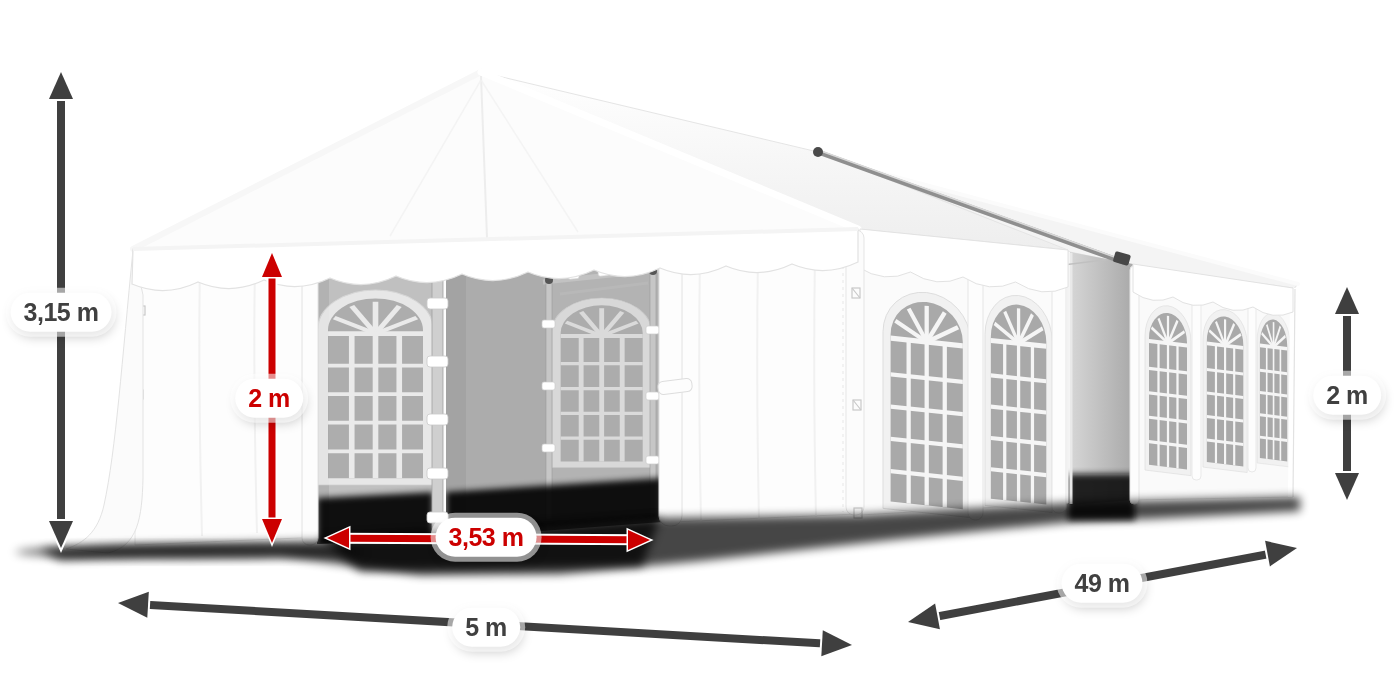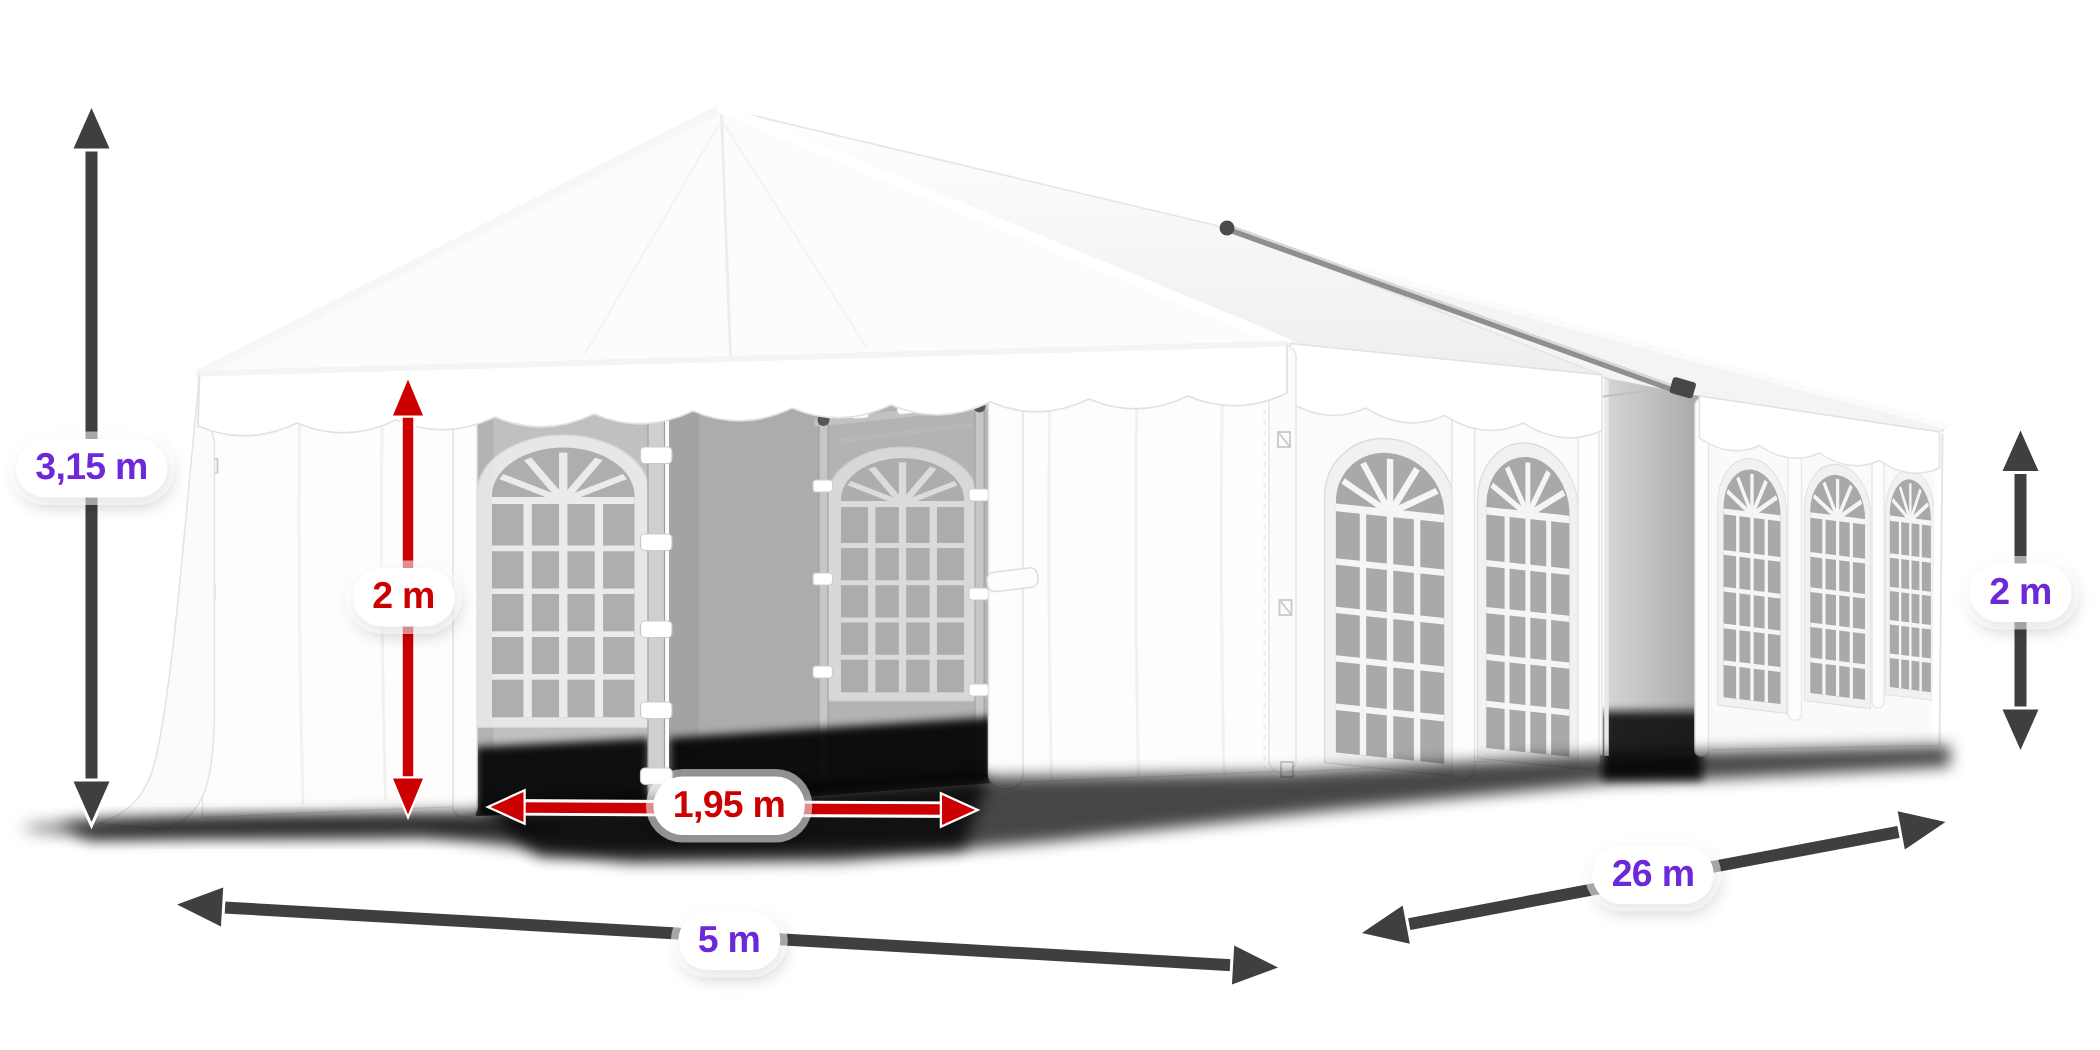--- a/index.html
+++ b/index.html
@@ -1,21 +1,21 @@
 <!DOCTYPE html>
 <html><head>
 <meta charset="utf-8">
 <style>
   html,body{margin:0;padding:0;background:#ffffff;}
   .stage{position:relative;width:1400px;height:700px;background:#ffffff;overflow:hidden;
          font-family:"Liberation Sans",sans-serif;}
   .stage svg{position:absolute;left:0;top:0;}
   .dim-label{position:absolute;transform:translate(-50%,-50%);background:#ffffff;
       border-radius:20px;padding:5px 13px;font-weight:bold;font-size:25px;letter-spacing:-0.5px;
-      color:#6d28d9;white-space:nowrap;line-height:1.15;
+      color:#404040;white-space:nowrap;line-height:1.15;
       box-shadow:0 0 0 5px rgba(255,255,255,0.55), 2px 5px 12px rgba(0,0,0,0.22);}
   .dim-label.red{color:#cc0000;}
 </style>
 </head>
 <body>
 
 <div class="stage">
 <svg width="1400" height="700" viewBox="0 0 1400 700">
   <defs>
     <filter id="blur3" x="-50%" y="-50%" width="200%" height="200%">
@@ -239,17 +239,17 @@
   <g>
     <line x1="338" y1="538.2" x2="640" y2="539.8" stroke="#ffffff" stroke-width="11"></line>
     <line x1="346" y1="538.3" x2="632" y2="539.7" stroke="#cc0000" stroke-width="7"></line>
     <polygon points="327,538 349,528 349,548" fill="#cc0000" stroke="#ffffff" stroke-width="3" paint-order="stroke"></polygon>
     <polygon points="650,540 628,530 628,550" fill="#cc0000" stroke="#ffffff" stroke-width="3" paint-order="stroke"></polygon>
   </g>
 </svg>
 
 <div class="dim-label" style="left:61px;top:312px;">3,15 m</div>
 <div class="dim-label red" style="left:269px;top:398px;">2 m</div>
-<div class="dim-label red" style="left:486px;top:537px;">1,95 m</div>
+<div class="dim-label red" style="left:486px;top:537px;">3,53 m</div>
 <div class="dim-label" style="left:486px;top:627px;">5 m</div>
-<div class="dim-label" style="left:1102px;top:583px;">26 m</div>
+<div class="dim-label" style="left:1102px;top:583px;">49 m</div>
 <div class="dim-label" style="left:1347px;top:395px;">2 m</div>
 </div>
 
 </body></html>

